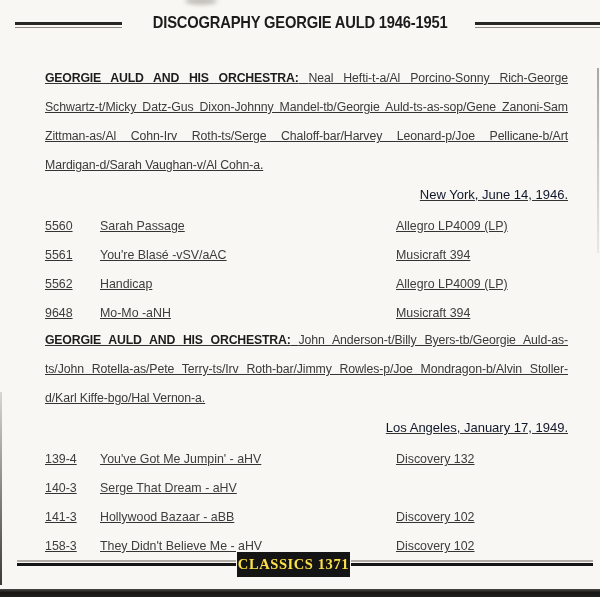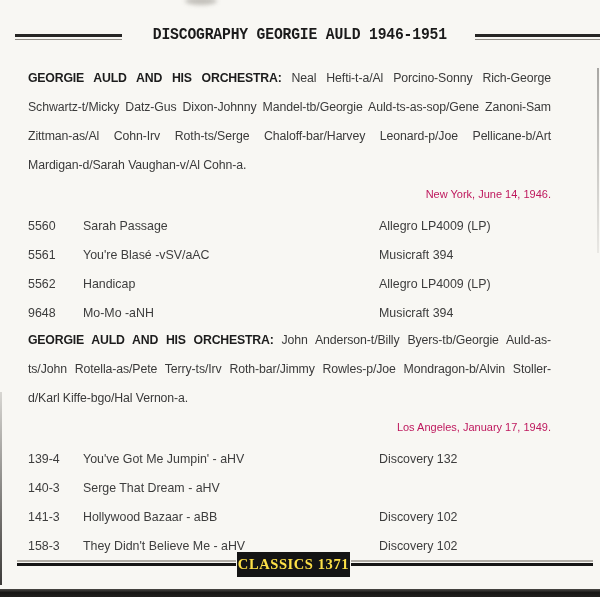--- a/index.html
+++ b/index.html
@@ -11,22 +11,22 @@
     position:relative;
     width:600px;height:597px;
     margin:0 auto;
     background:#f8f7f3;
     overflow:hidden;
     color:#343434;
   }
 
   
   .header{
-    position:absolute;top:26px;left:0;width:484px;height:24px;
-    display:flex;align-items:center;font-family:Liberation Mono, monospace;
+    position:absolute;top:14px;left:0;width:484px;height:24px;
+    display:flex;align-items:center;
   }
   .double-rule{
     height:2px;
     border-top:3px solid #272625;
     border-bottom:1px solid #8e8a84;
   }
   .rule-left{position:absolute;left:15px;top:8px;width:107px;}
   .rule-right{position:absolute;left:475px;top:8px;width:125px;}
   .page-title{
     position:absolute;left:0;top:0;width:600px;
@@ -38,42 +38,42 @@
   }
   .page-title .title-inner{
     display:inline-block;
     transform:scale(0.92,1.08);
     transform-origin:center;
     white-space:nowrap;
   }
 
   
   .session{
-    position:absolute;left:28px;width:523px;
+    position:absolute;left:45px;width:523px;text-decoration:underline;
   }
   .session-1{top:64px;}
   .session-2{top:326px;}
   .personnel{
     margin:0;
     font-size:12.3px;
     line-height:29px;
     text-align:justify;
     letter-spacing:-0.1px;
     color:#3a3a3a;
   }
   .artist{
     font-weight:bold;
     color:#1c1c1c;
     letter-spacing:-0.2px;
   }
   .session-date{
-    font-size:11px;
+    font-size:13px;
     line-height:29px;
     text-align:right;
-    color:#be185d;
+    color:#0f172a;
   }
   .tracks{
     margin-top:3px;
   }
   .track-row{
     display:grid;
     grid-template-columns:55px 296px 1fr;
     font-size:12.4px;
     line-height:29px;
     color:#3d3d3d;

